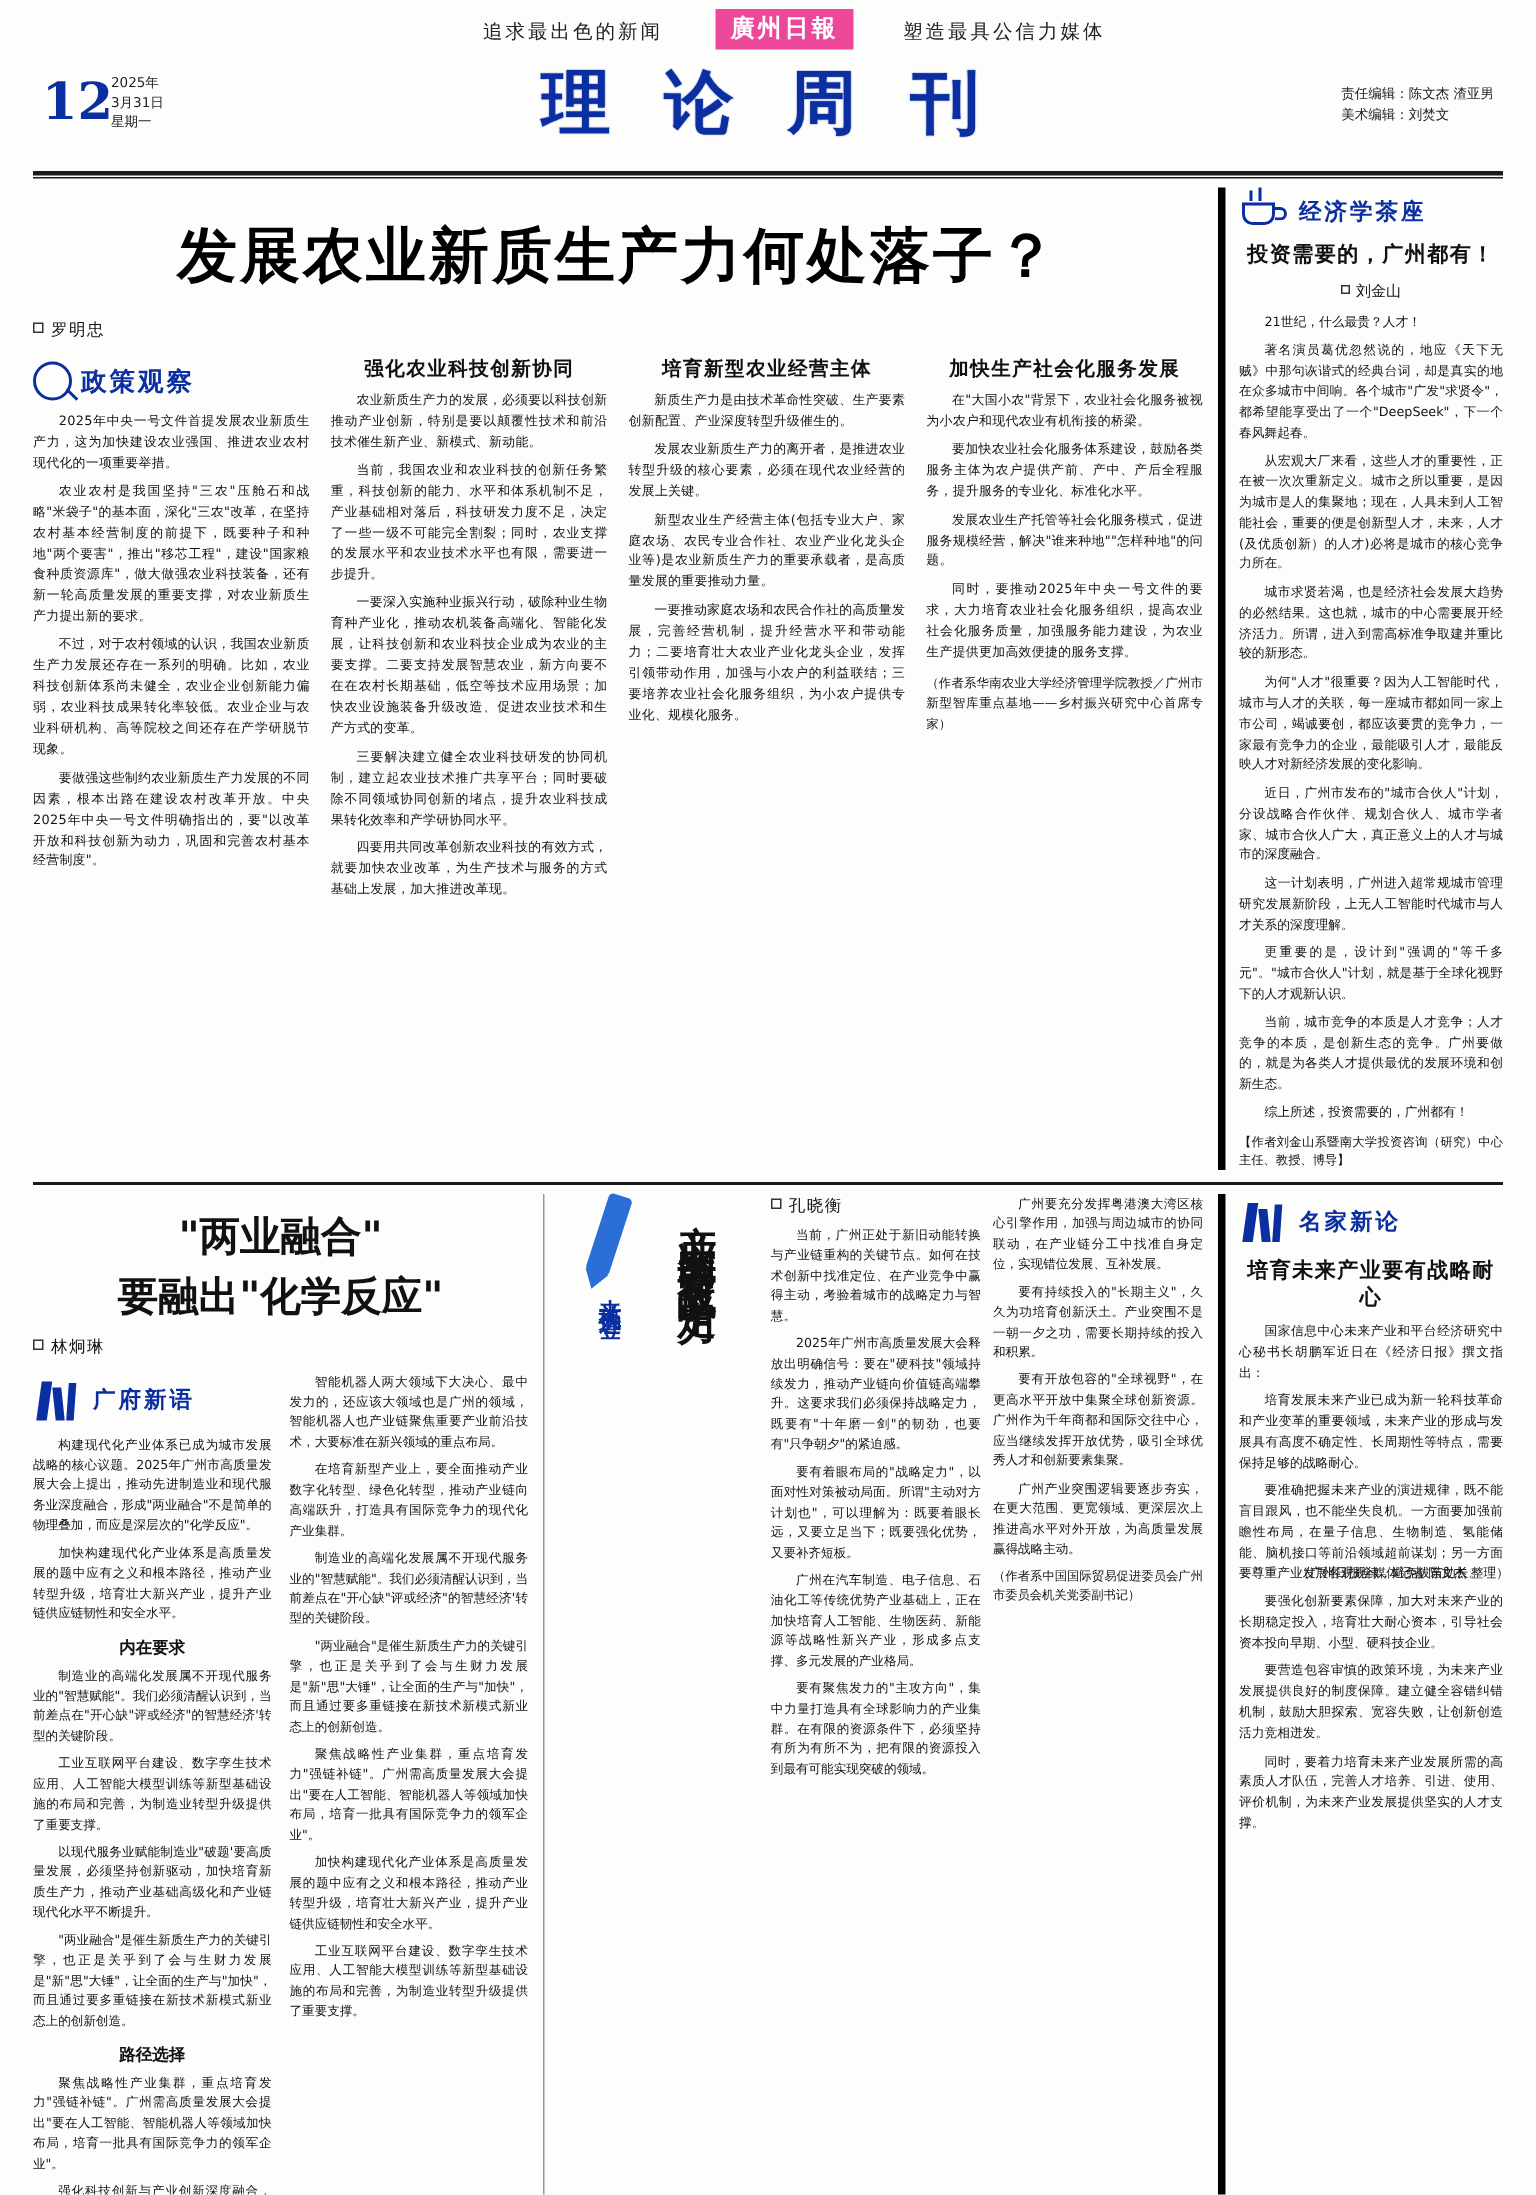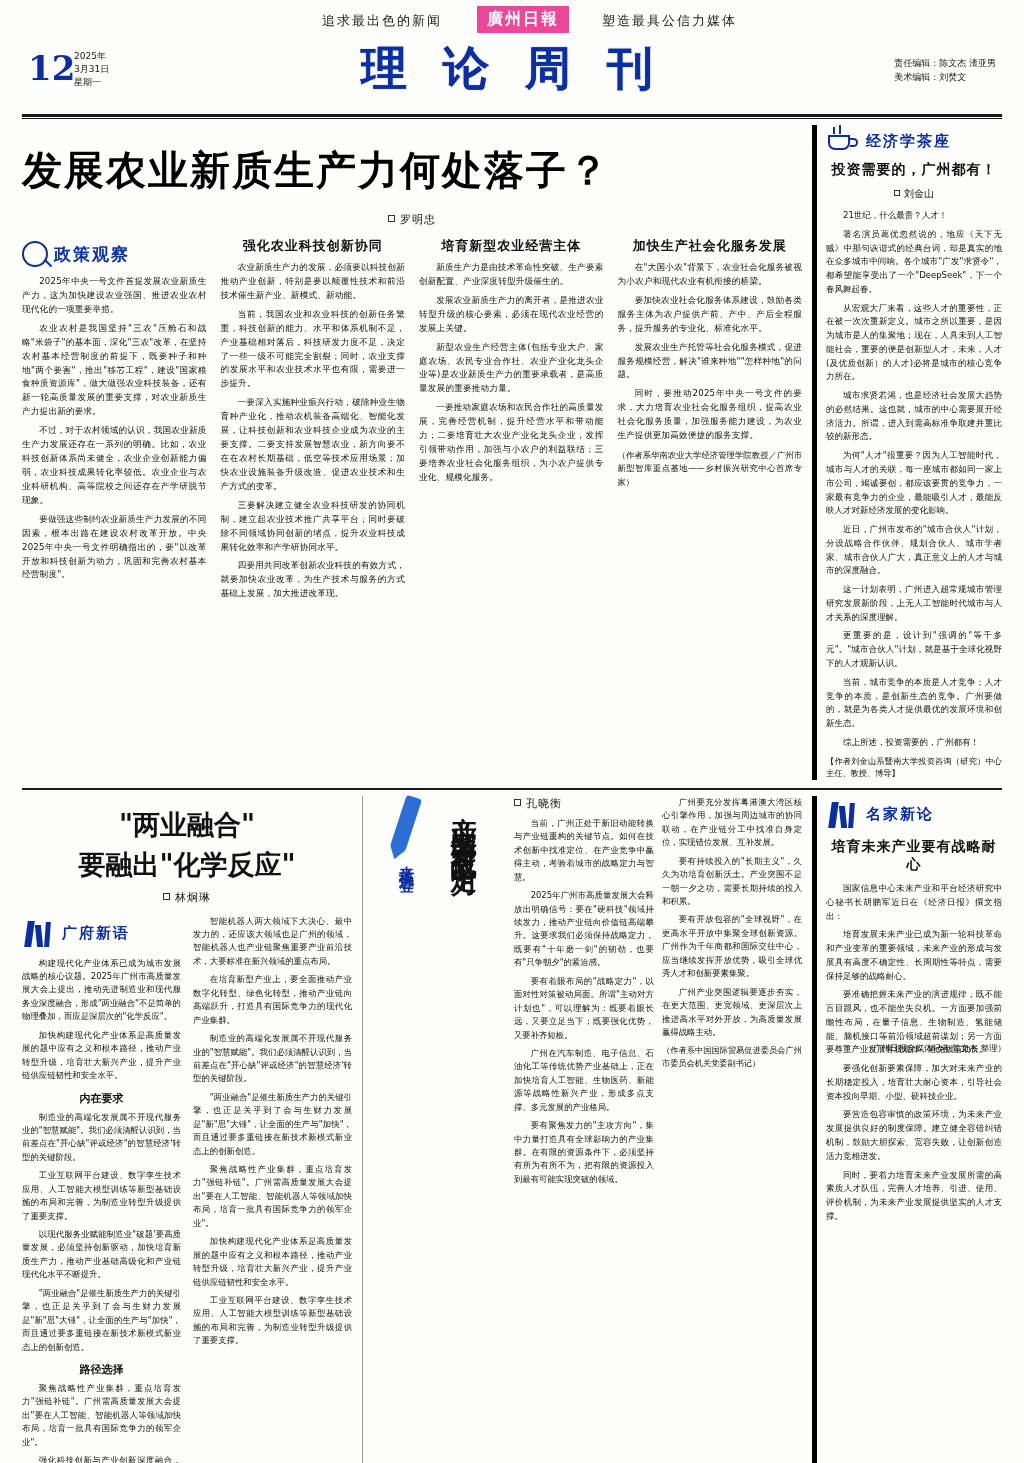--- a/index.html
+++ b/index.html
@@ -48,25 +48,25 @@
   .rule-thick { height:3px; background:#1a1a1a; margin:2px 0 1px; }
   .rule-thin  { height:1px; background:#1a1a1a; margin-bottom:6px; }
 
   
   .content { display:flex; gap:10px; }
   .col-left  { width:780px; }
   .col-right { width:210px; border-left:5px solid #000000; padding-left:9px; }
 
   
   .headline {
-    font-size:40px; font-weight:bold; letter-spacing:2px;
+    text-align:center; font-size:40px; font-weight:bold; letter-spacing:2px;
     font-family:"DejaVu Serif","Liberation Serif",serif;
     margin:18px 0 14px; color:#000;
   }
-  .byline { text-align:center; font-size:11px; margin-bottom:10px; letter-spacing:1px; }
+  .byline { text-align:left; font-size:11px; margin-bottom:10px; letter-spacing:1px; }
   .byline .sq { display:inline-block; width:7px; height:7px; border:1px solid #333; margin-right:5px; vertical-align:1px;}
 
   
   .triple { display:flex; gap:14px; }
   .tcol { width:246px; }
   .section-h {
     text-align:center; font-size:13px; font-weight:bold; margin:0 0 6px;
     font-family:"DejaVu Serif","Liberation Serif",serif; letter-spacing:1px;
   }
   p.body {

